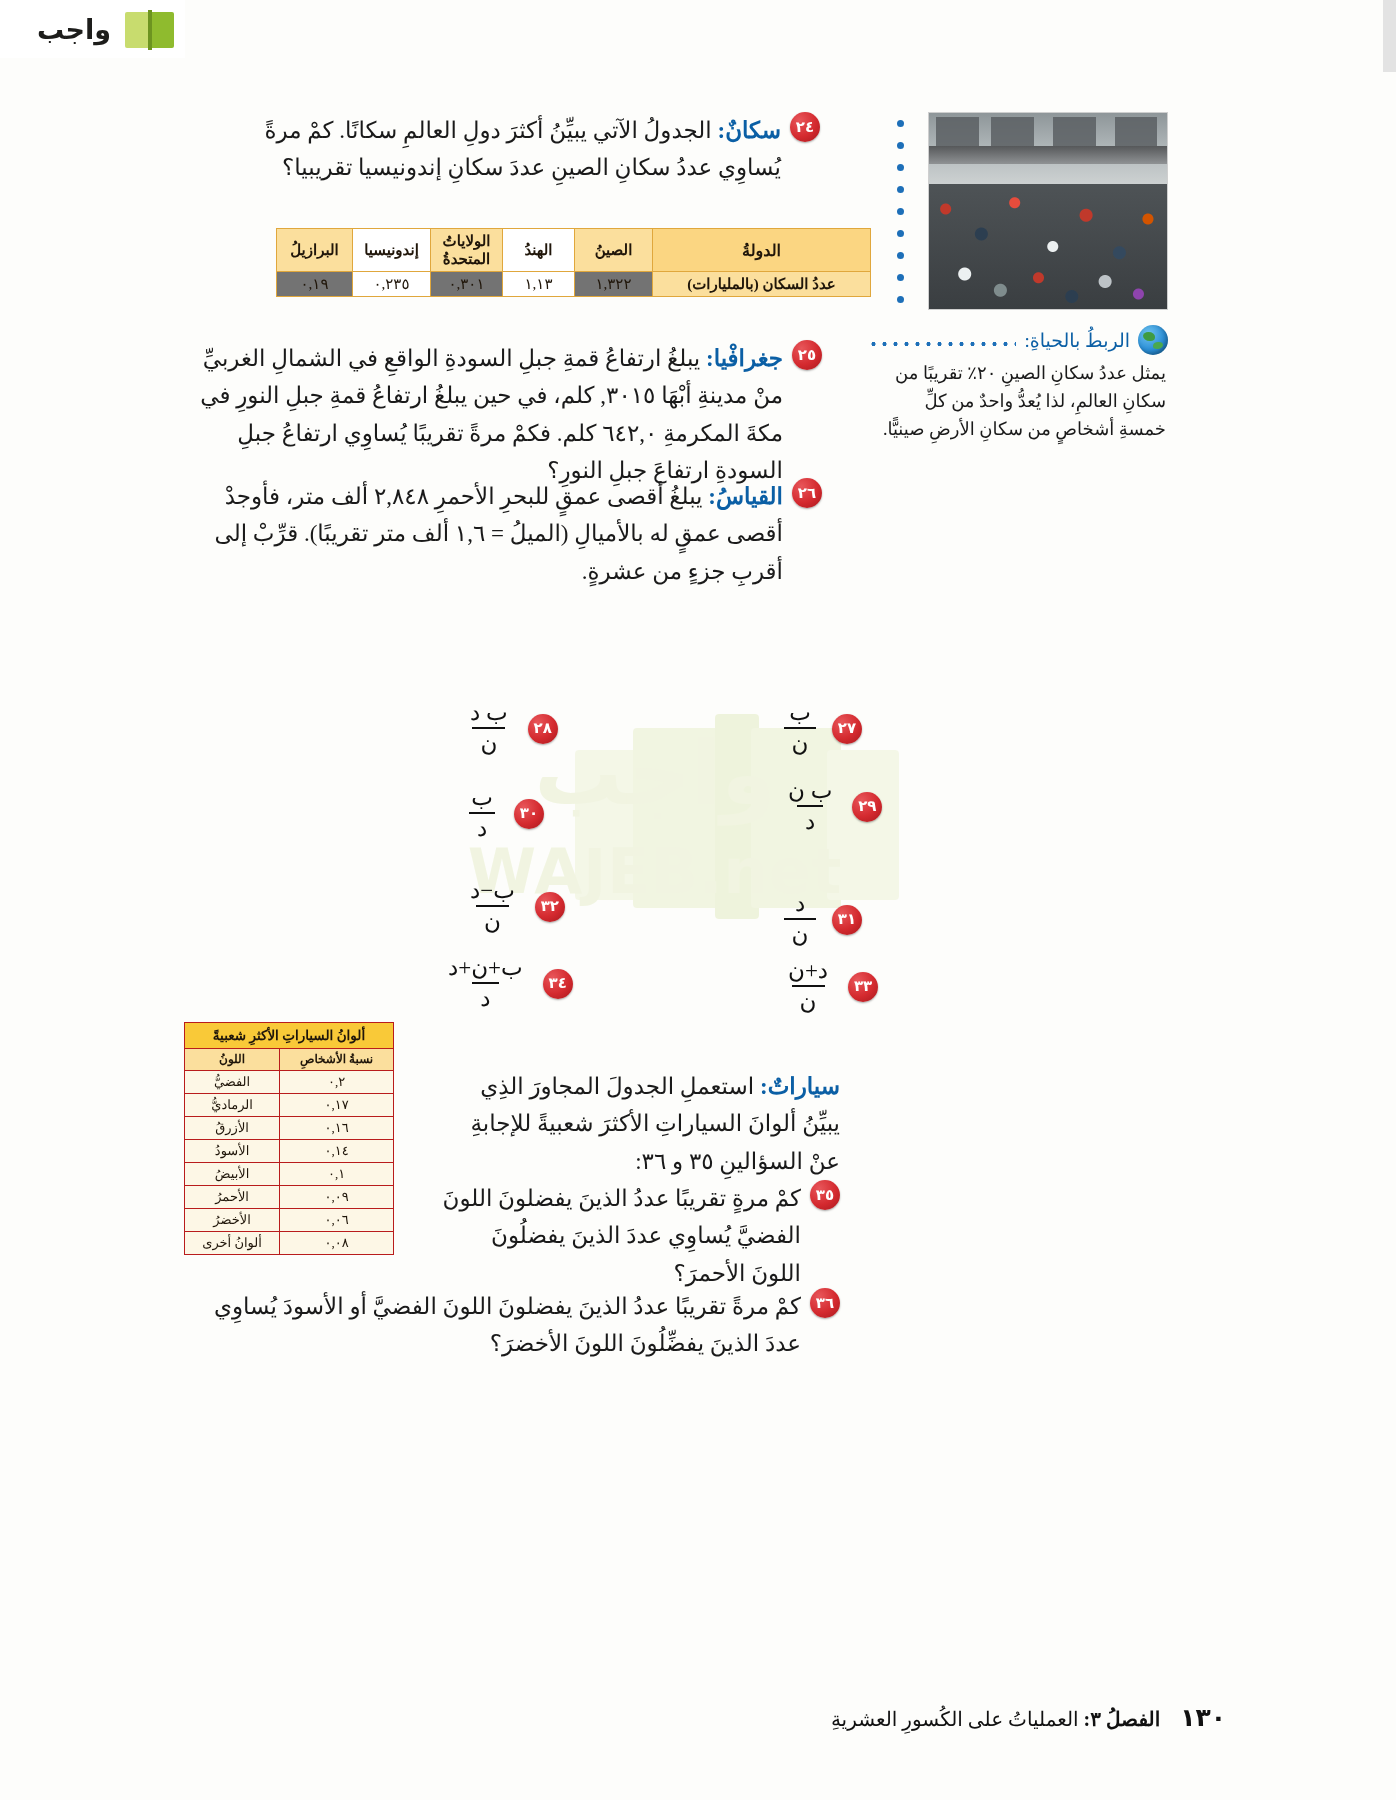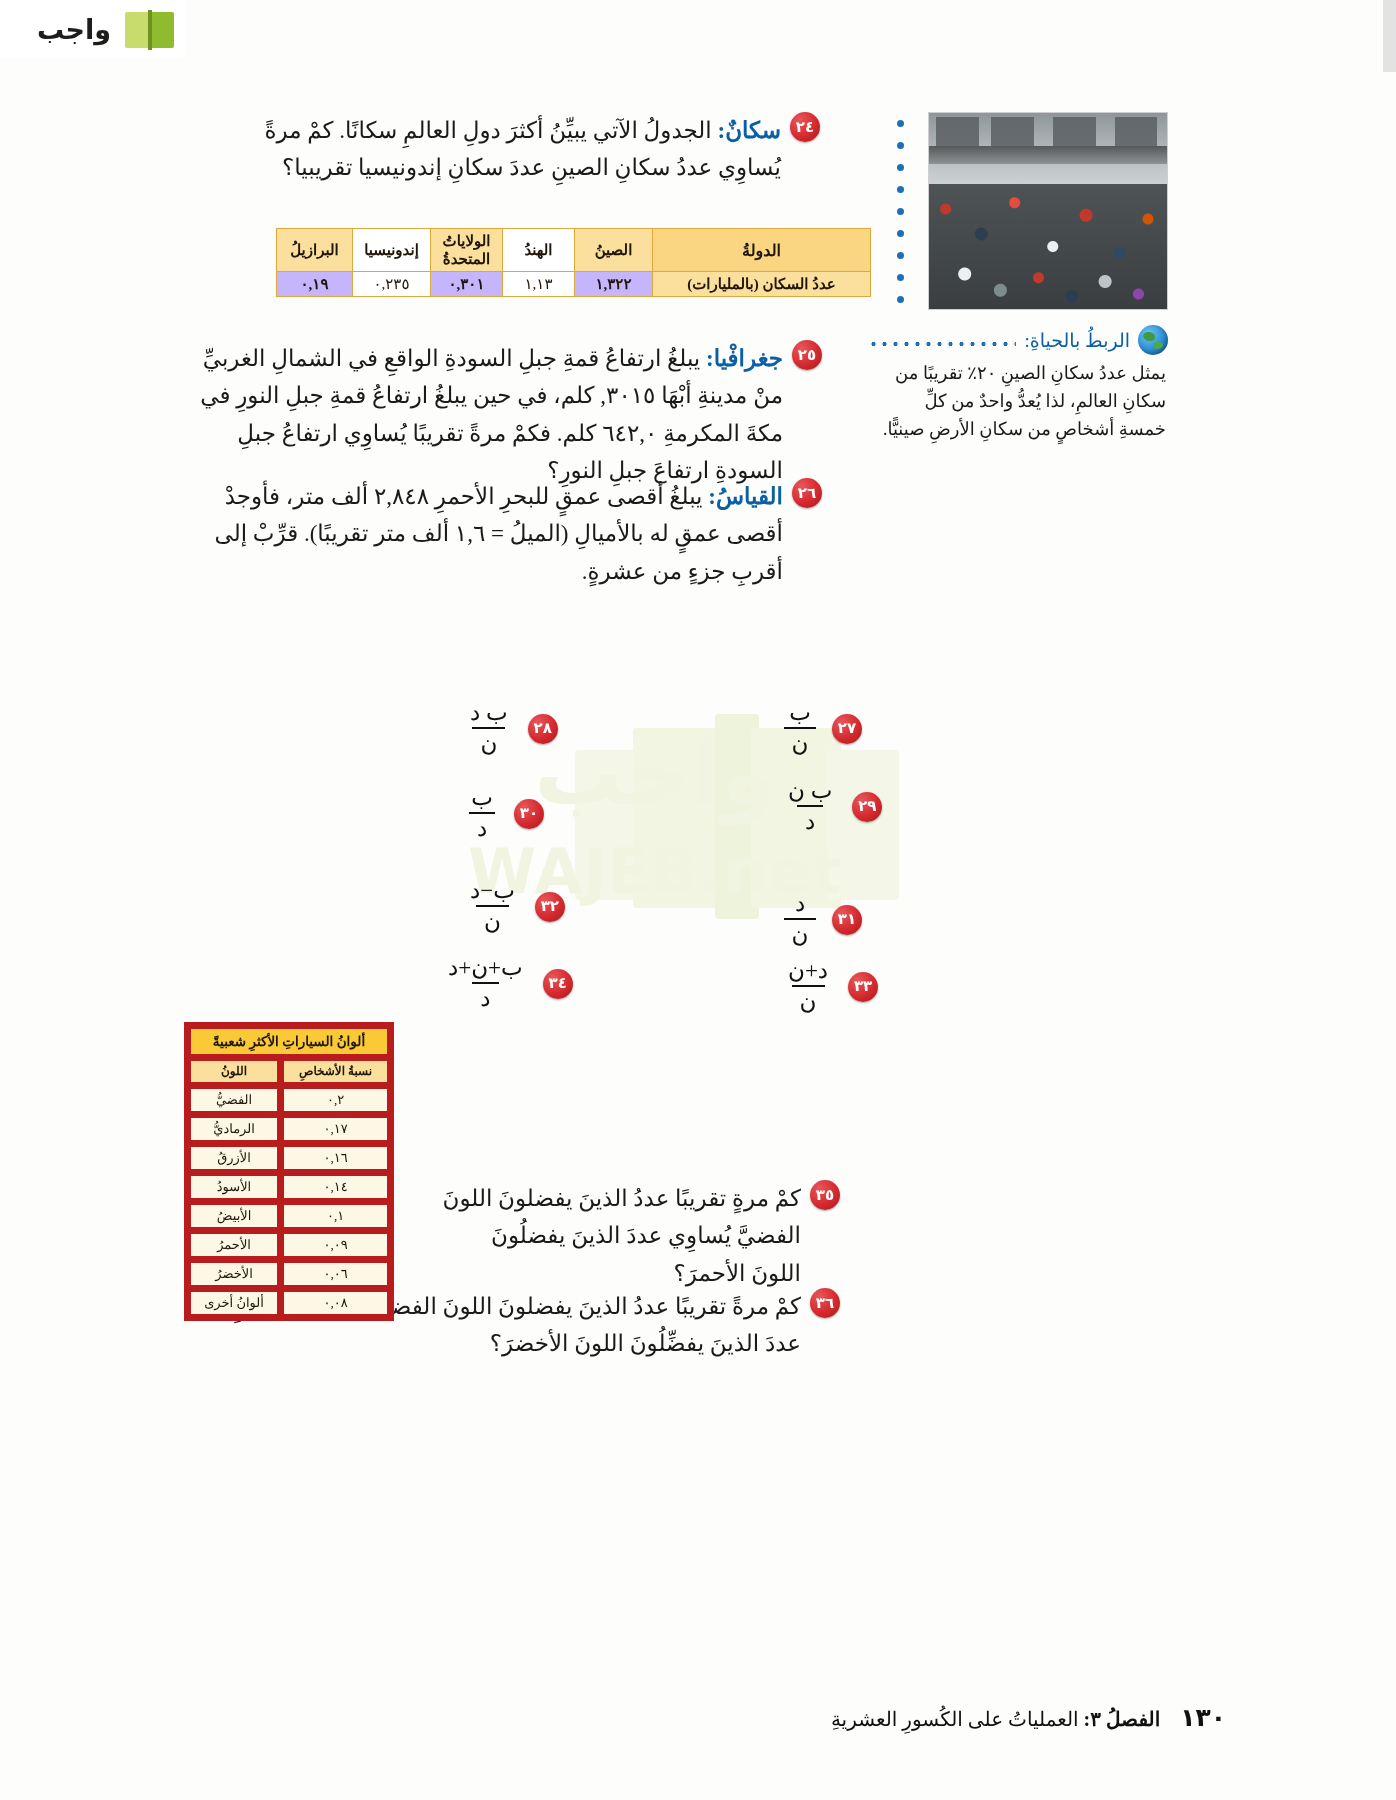--- a/index.html
+++ b/index.html
@@ -153,21 +153,21 @@
     border: 1px solid #e0a73c;
     text-align: center;
     vertical-align: middle;
     font-size: 15px;
     padding: 3px 4px;
     color: #20160a;
   }
   .pop-table .hdr { background: #fbdf9d; font-weight: bold; height: 40px; }
   .pop-table .hdr-lbl { background: #fbd682; font-weight: bold; font-size: 16px; width: 218px; }
   .pop-table .row-lbl { background: #fbdf9d; font-weight: bold; font-size: 15px; }
-  .pop-table .val { background: #c4b5fd; font-weight: bold; }
+  .pop-table .val { background: #737373; }
   .pop-table .white { background: #ffffff; }
 
   
   .sidebar {
     position: absolute;
     left: 868px; top: 112px;
     width: 300px;
     z-index: 7;
   }
   .side-photo {
@@ -281,21 +281,21 @@
   
   .cars-table {
     position: absolute;
     left: 184px; top: 1022px;
     border-collapse: collapse;
     direction: rtl;
     z-index: 6;
     width: 210px;
   }
   .cars-table td, .cars-table th {
-    border: 7px solid #b91c1c;
+    border: 1px solid #b91c1c;
     text-align: center;
     font-size: 13px;
     padding: 3px 4px;
     color: #20160a;
     font-weight: normal;
     font-family: "Liberation Serif", "DejaVu Serif", serif;
   }
   .cars-table .cap {
     background: #f9c938;
     font-weight: bold;
@@ -565,20 +565,25 @@
       <td class="cell">٠,٠٦</td>
       <td class="cell">الأخضرُ</td>
     </tr>
     <tr>
       <td class="cell">٠,٠٨</td>
       <td class="cell">ألوانُ أخرى</td>
     </tr>
   </tbody>
     </table>
 
+  <div class="prob" style="left:440px; top:1068px; width:400px;">
+    <div class="body ar" style="width:400px;">
+      <span class="topic">سياراتٌ:</span><span> استعملِ الجدولَ المجاورَ الذِي يبيِّنُ ألوانَ السياراتِ الأكثرَ شعبيةً للإجابةِ عنْ السؤالينِ ٣٥ و ٣٦:</span>
+    </div>
+  </div>
 
   <div class="prob" style="left:440px; top:1180px; width:400px;">
     <span class="qnum">٣٥</span>
     <div class="body ar" style="width:362px;">كمْ مرةٍ تقريبًا عددُ الذينَ يفضلونَ اللونَ الفضيَّ يُساوِي عددَ الذينَ يفضلُونَ اللونَ الأحمرَ؟</div>
   </div>
 
   <div class="prob" style="left:182px; top:1288px; width:658px;">
     <span class="qnum">٣٦</span>
     <div class="body ar" style="width:618px;">كمْ مرةً تقريبًا عددُ الذينَ يفضلونَ اللونَ الفضيَّ أو الأسودَ يُساوِي عددَ الذينَ يفضِّلُونَ اللونَ الأخضرَ؟</div>
   </div>

